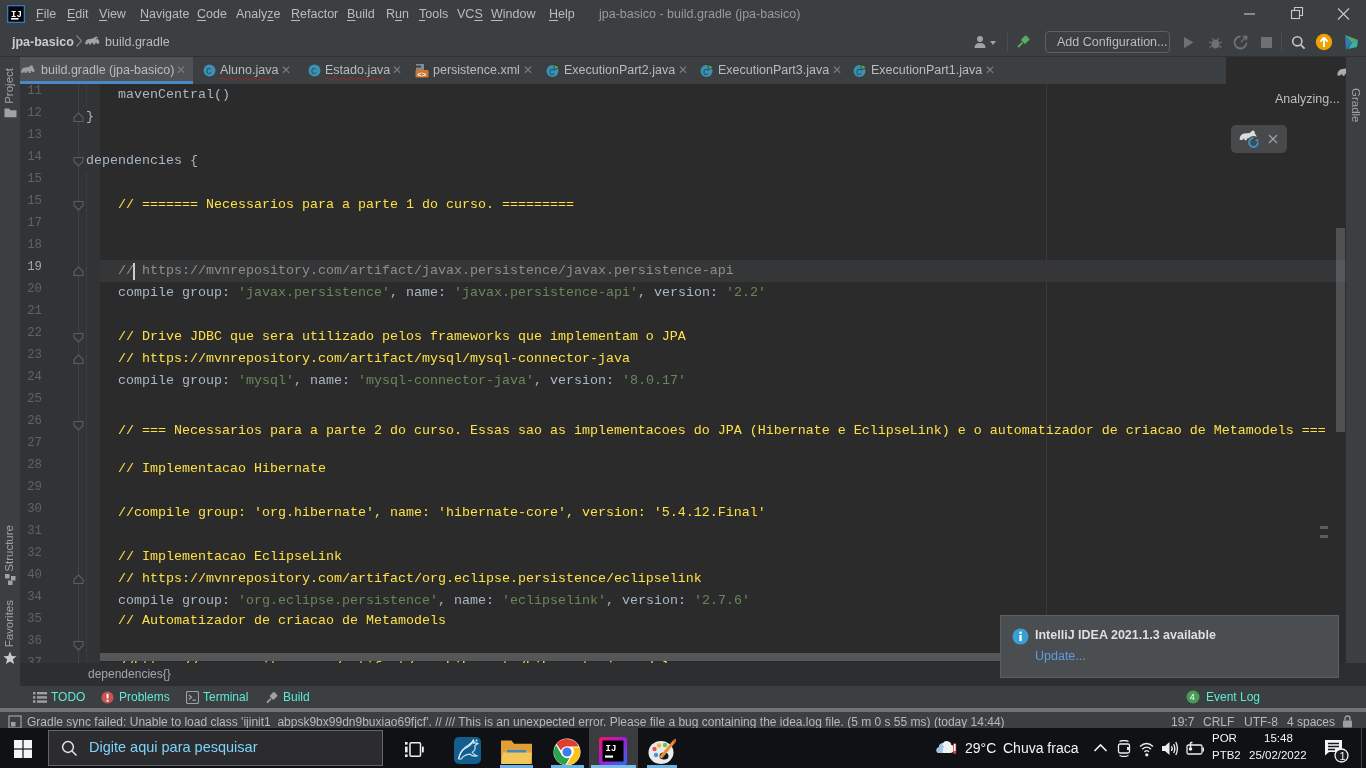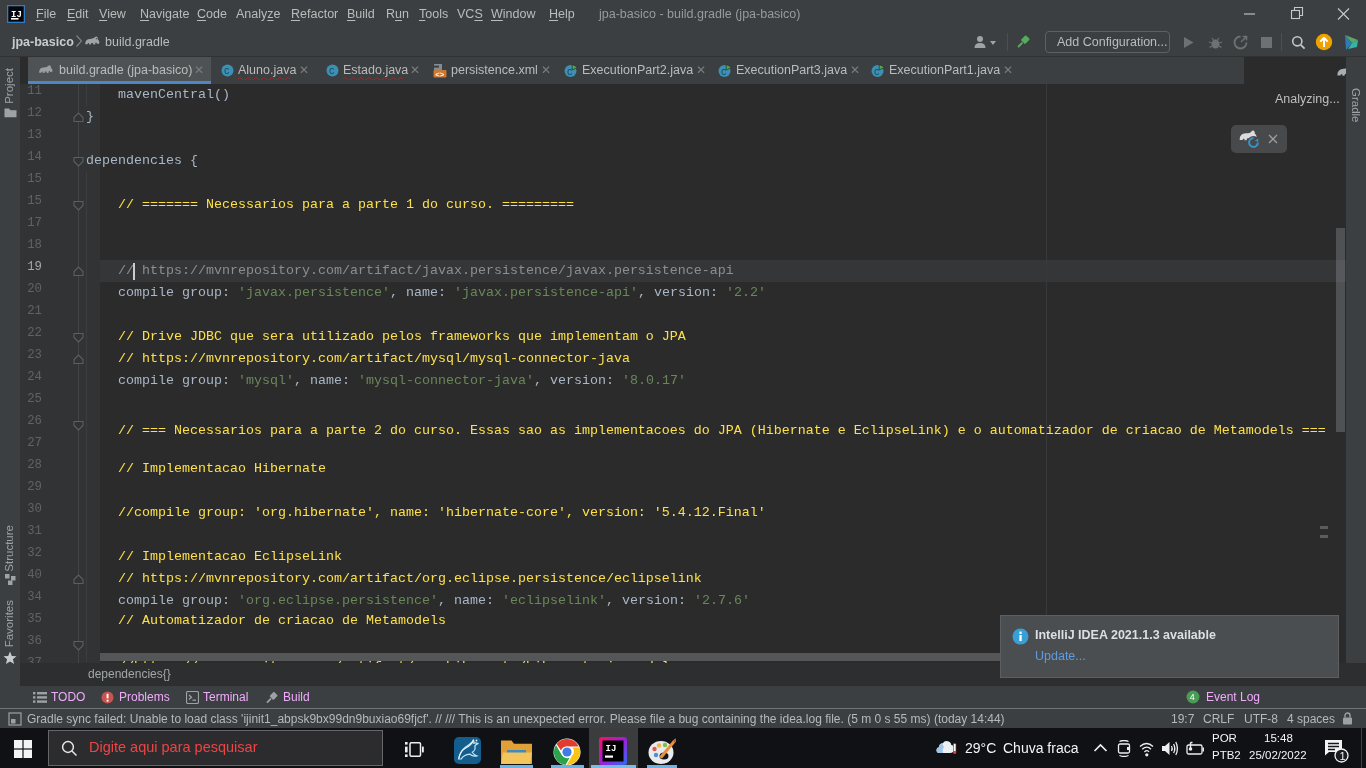--- a/index.html
+++ b/index.html
@@ -14,21 +14,21 @@
   #titlebar { position:absolute; left:0; top:0; width:1366px; height:28px; background:#3c3f41; }
   #titlebar .menu { position:absolute; top:7px; font-size:12.5px; color:#bbbbbb; }
   #titlebar .title { position:absolute; top:7px; left:599px; font-size:12.5px; color:#9a9a9a; }
   .mn { text-decoration:underline; text-underline-offset:2px; }
 
   
   #toolbar { position:absolute; left:0; top:28px; width:1366px; height:29px; background:#3c3f41; border-bottom:1px solid #323232; }
   #toolbar .crumb { position:absolute; top:7px; font-size:12.5px; color:#bbbbbb; }
 
   
-  #tabrow { position:absolute; left:28px; top:57px; width:1216px; height:27px; background:#3c3f41;text-decoration:underline; }
+  #tabrow { position:absolute; left:10px; top:57px; width:1216px; height:27px; background:#3c3f41;text-decoration:underline; }
   .tab { position:absolute; top:0; height:27px; font-size:12.5px; color:#bbbbbb; }
   .tab .lbl { position:absolute; top:6px; }
   .tab .x { position:absolute; top:6px; color:#7d7d7d; font-size:12px; }
 
   
   #lstripe { position:absolute; left:0; top:57px; width:20px; height:629px; background:#3c3f41; }
   #rstripe { position:absolute; left:1346px; top:57px; width:20px; height:629px; background:#3c3f41; }
   .vtextd { writing-mode:vertical-rl; color:#9fa3a6; font-size:11.5px; }
   .vtextu { writing-mode:vertical-rl; transform:rotate(180deg); color:#9fa3a6; font-size:11.5px; }
 
@@ -39,24 +39,24 @@
   .codeline { position:absolute; left:66px; height:22px; line-height:22px; font-family:"Liberation Mono",monospace; font-size:13.33px; white-space:pre; color:#a9b7c6; }
   .cmt { color:#fde047; }
   .str { color:#6a8759; }
   #curline { position:absolute; left:80px; top:176px; width:1246px; height:22px; background:#343638; }
   #marginline { position:absolute; left:1026px; top:0; width:1px; height:579px; background:#393939; }
 
   
   #crumb2 { position:absolute; left:20px; top:663px; width:1346px; height:23px; background:#2c2e30; color:#a2a7aa; font-size:12px; }
 
   
-  #toolwin { position:absolute; left:0; top:686px; width:1366px; height:22px; background:#3c3f41; color:#f0abfc; font-size:12px; }
-
-  
-  #statusbar { position:absolute; left:0; top:708px; width:1366px; height:20px; background:#3c3f41; border-top:1px solid #737373; color:#b5b9bb; font-size:12px; }
+  #toolwin { position:absolute; left:0; top:686px; width:1366px; height:22px; background:#3c3f41; color:#5eead4; font-size:12px; }
+
+  
+  #statusbar { position:absolute; left:0; top:708px; width:1366px; height:20px; background:#3c3f41; border-top:4px solid #737373; color:#b5b9bb; font-size:12px; }
 
   
   #taskbar { position:absolute; left:0; top:728px; width:1366px; height:40px; background:#101114; color:#ffffff; }
 </style>
 </head>
 <body>
 <div id="stage">
   <div id="titlebar">
     <svg class="abs" style="left:7px;top:5px" width="18" height="18" viewBox="0 0 18 18">
       <rect x="0.5" y="0.5" width="17" height="17" fill="#05070d" stroke="#3779bd" stroke-width="1.6"></rect>
@@ -393,21 +393,21 @@
           <rect x="9.6" y="0" width="8.4" height="8.4"></rect>
           <rect x="0" y="9.6" width="8.4" height="8.4"></rect>
           <rect x="9.6" y="9.6" width="8.4" height="8.4"></rect>
         </g>
       </svg>
     <div class="abs" style="left:48px;top:2px;width:335px;height:36px;background:#2c2c2f;border:1px solid #63666a">
       <svg class="abs" style="left:12px;top:9px" width="17" height="17" viewBox="0 0 17 17">
           <circle cx="7" cy="7" r="5.4" fill="none" stroke="#e4e6e8" stroke-width="1.5"></circle>
           <line x1="11" y1="11" x2="15.5" y2="15.5" stroke="#e4e6e8" stroke-width="1.5"></line>
         </svg>
-      <span class="abs" style="left:40px;top:8px;font-size:14.5px;color:#ef4444">Digite aqui para pesquisar</span>
+      <span class="abs" style="left:40px;top:8px;font-size:14.5px;color:#7dd3fc">Digite aqui para pesquisar</span>
     </div>
     <svg class="abs" style="left:404px;top:12px" width="20" height="19" viewBox="0 0 20 19">
         <g fill="#eceeef">
           <rect x="1" y="2" width="2.6" height="2.6"></rect>
           <rect x="1" y="6.6" width="2.6" height="5.8"></rect>
           <rect x="1" y="14.4" width="2.6" height="2.6"></rect>
         </g>
         <rect x="6" y="2.8" width="10.5" height="13.4" rx="1.2" fill="none" stroke="#eceeef" stroke-width="1.5"></rect>
         <rect x="18" y="6.6" width="1.8" height="5.8" fill="#eceeef"></rect>
       </svg>

